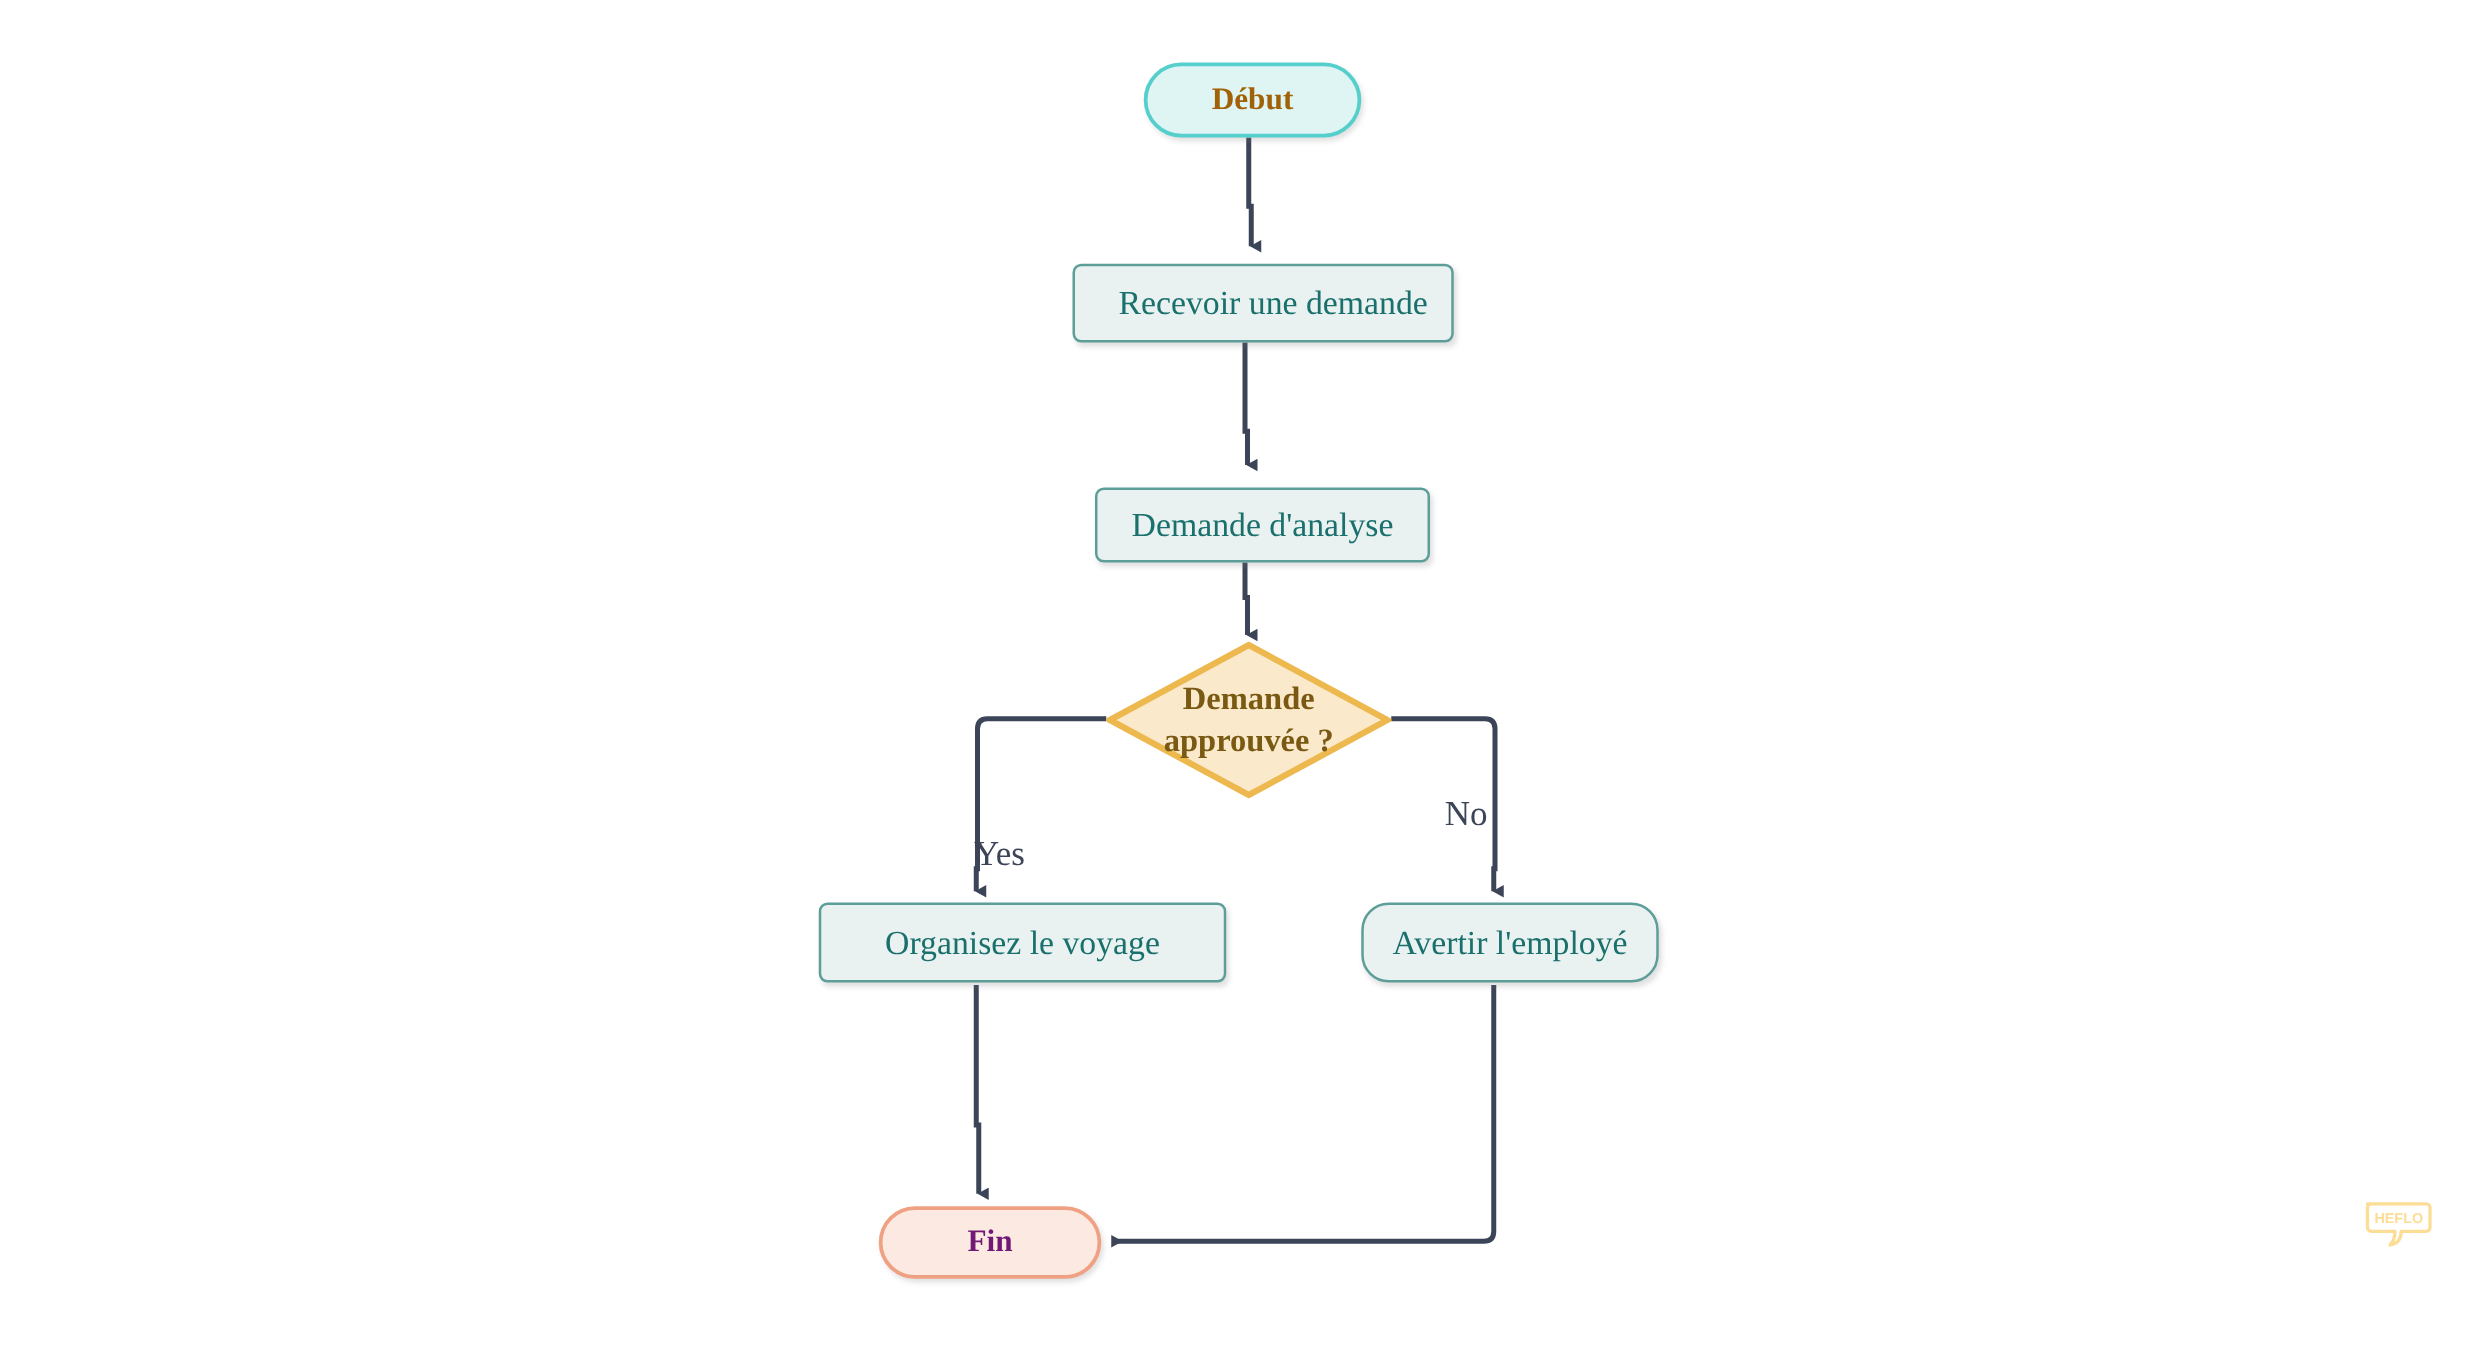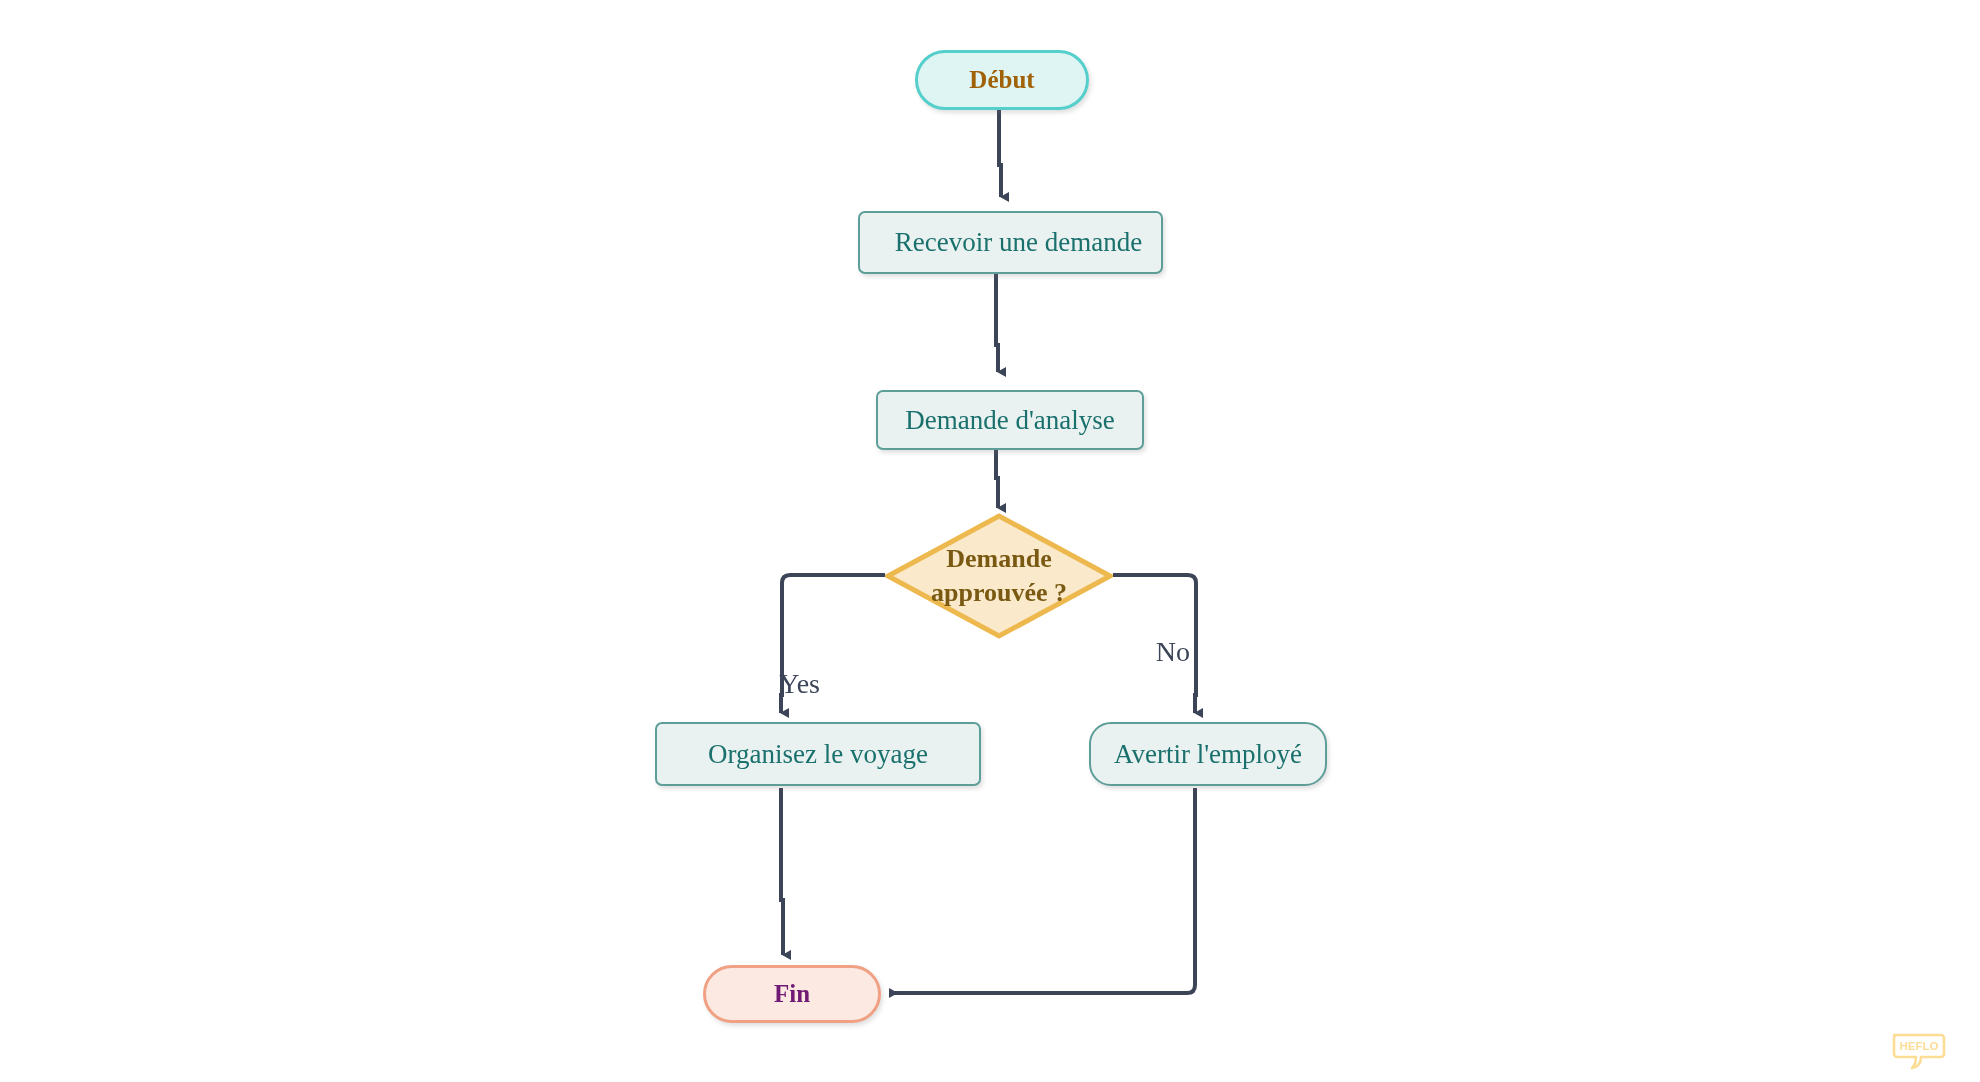--- a/index.html
+++ b/index.html
@@ -95,21 +95,21 @@
     color: #3c4457;
     font-size: 28px;
     font-family: "Liberation Serif", "DejaVu Serif", serif;
     white-space: nowrap;
   }
 
   
   #watermark {
     position: absolute;
     left: 1891px;
-    top: 1032px;
+    top: 960px;
     width: 62px;
     height: 42px;
     text-align: center;
   }
 </style>
 </head>
 <body>
 
 <div id="canvas">
 

